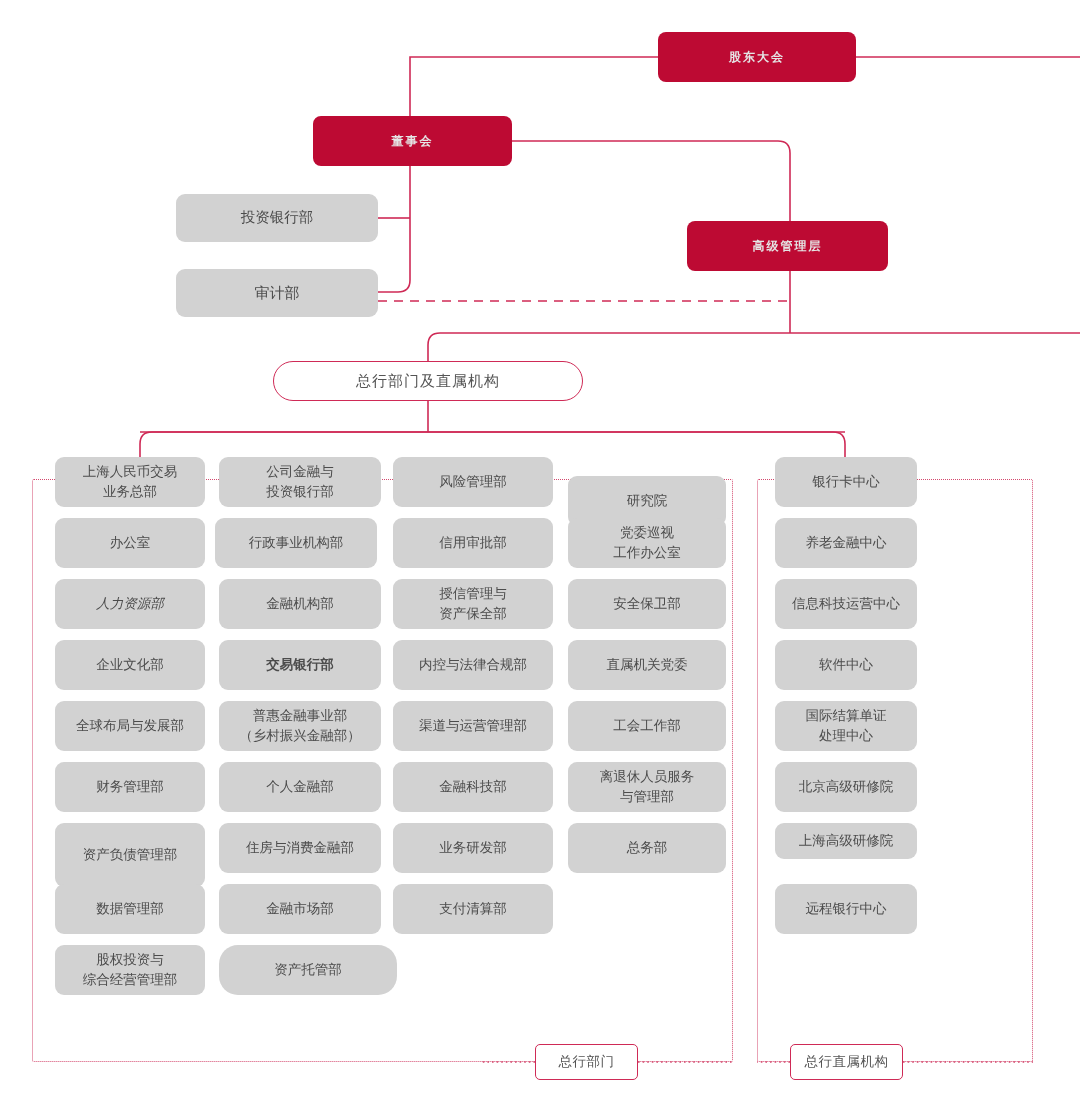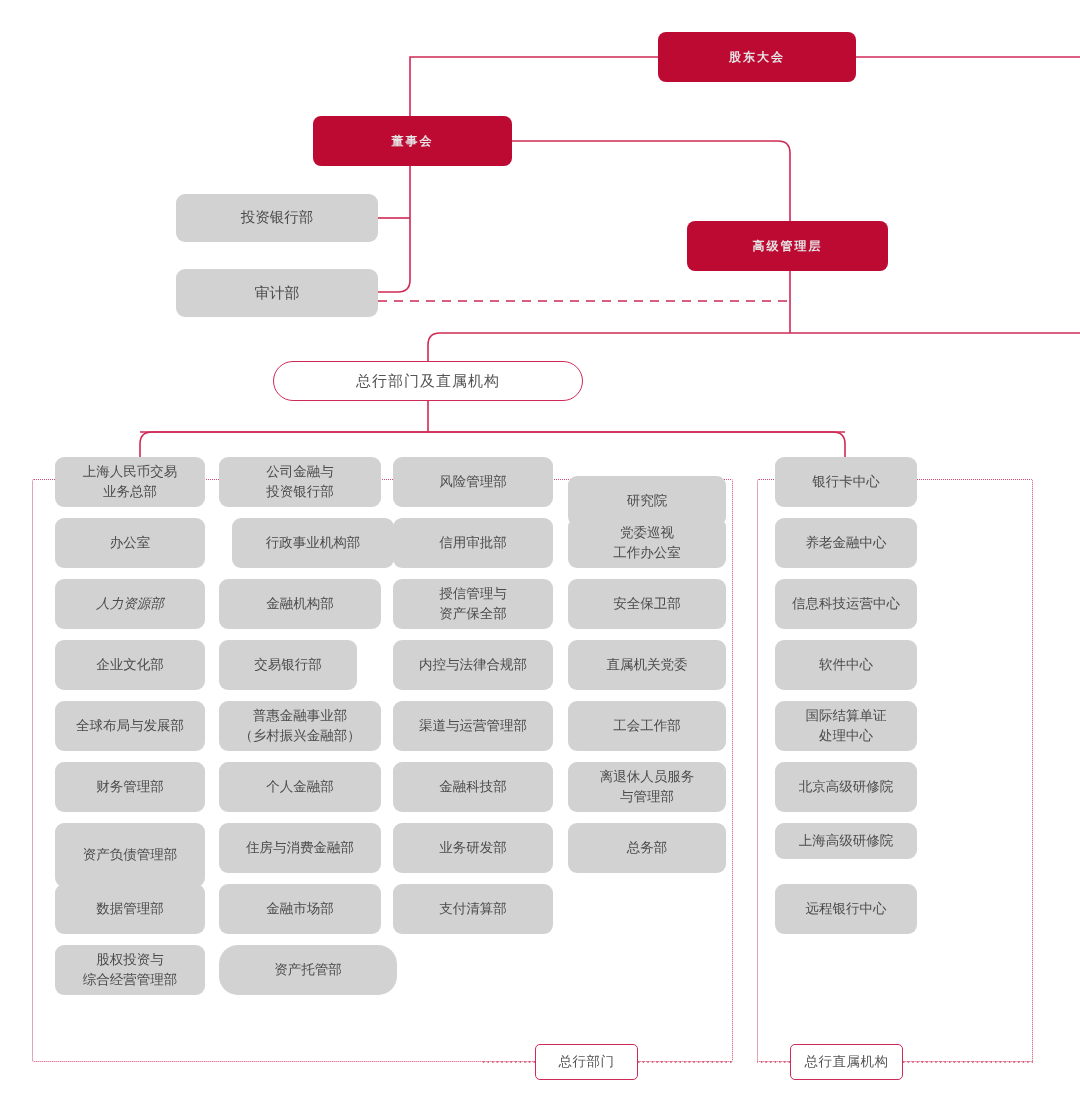--- a/index.html
+++ b/index.html
@@ -176,27 +176,27 @@
       </div>
       <div class="node-gray" style="left: 55px; top: 884px; width: 150px; height: 50px;">
         <span>数据管理部</span>
       </div>
       <div class="node-gray" style="left: 55px; top: 945px; width: 150px; height: 50px;">
         <span>股权投资与<br>综合经营管理部</span>
       </div>
       <div class="node-gray" style="left: 219px; top: 457px; width: 162px; height: 50px;">
         <span>公司金融与<br>投资银行部</span>
       </div>
-      <div class="node-gray" style="left: 232px; top: 518px; width: 162px; height: 50px;">
+      <div class="node-gray" style="left: 215px; top: 518px; width: 162px; height: 50px;">
         <span>行政事业机构部</span>
       </div>
       <div class="node-gray" style="left: 219px; top: 579px; width: 162px; height: 50px;">
         <span>金融机构部</span>
       </div>
-      <div class="node-gray" style="left: 219px; top: 640px; width: 138px; height: 50px;">
+      <div class="node-gray" style="left: 219px; top: 640px; width: 162px; height: 50px; font-weight: bold;">
         <span>交易银行部</span>
       </div>
       <div class="node-gray" style="left: 219px; top: 701px; width: 162px; height: 50px;">
         <span>普惠金融事业部<br>（乡村振兴金融部）</span>
       </div>
       <div class="node-gray" style="left: 219px; top: 762px; width: 162px; height: 50px;">
         <span>个人金融部</span>
       </div>
       <div class="node-gray" style="left: 219px; top: 823px; width: 162px; height: 50px;">
         <span>住房与消费金融部</span>

